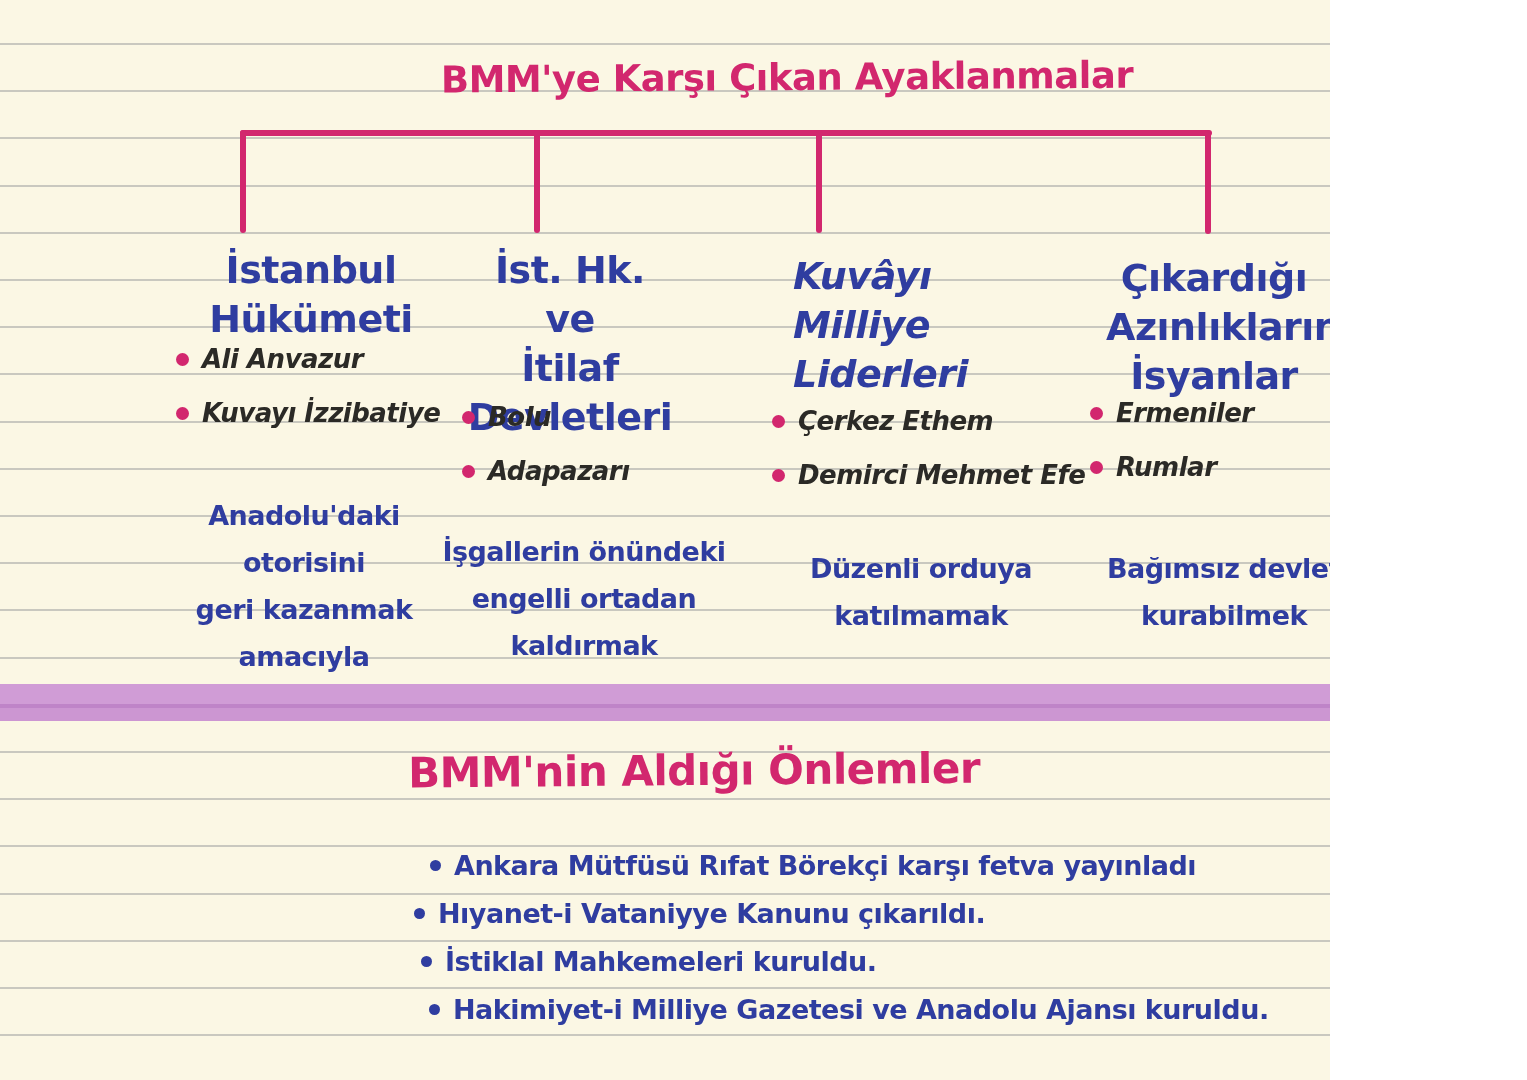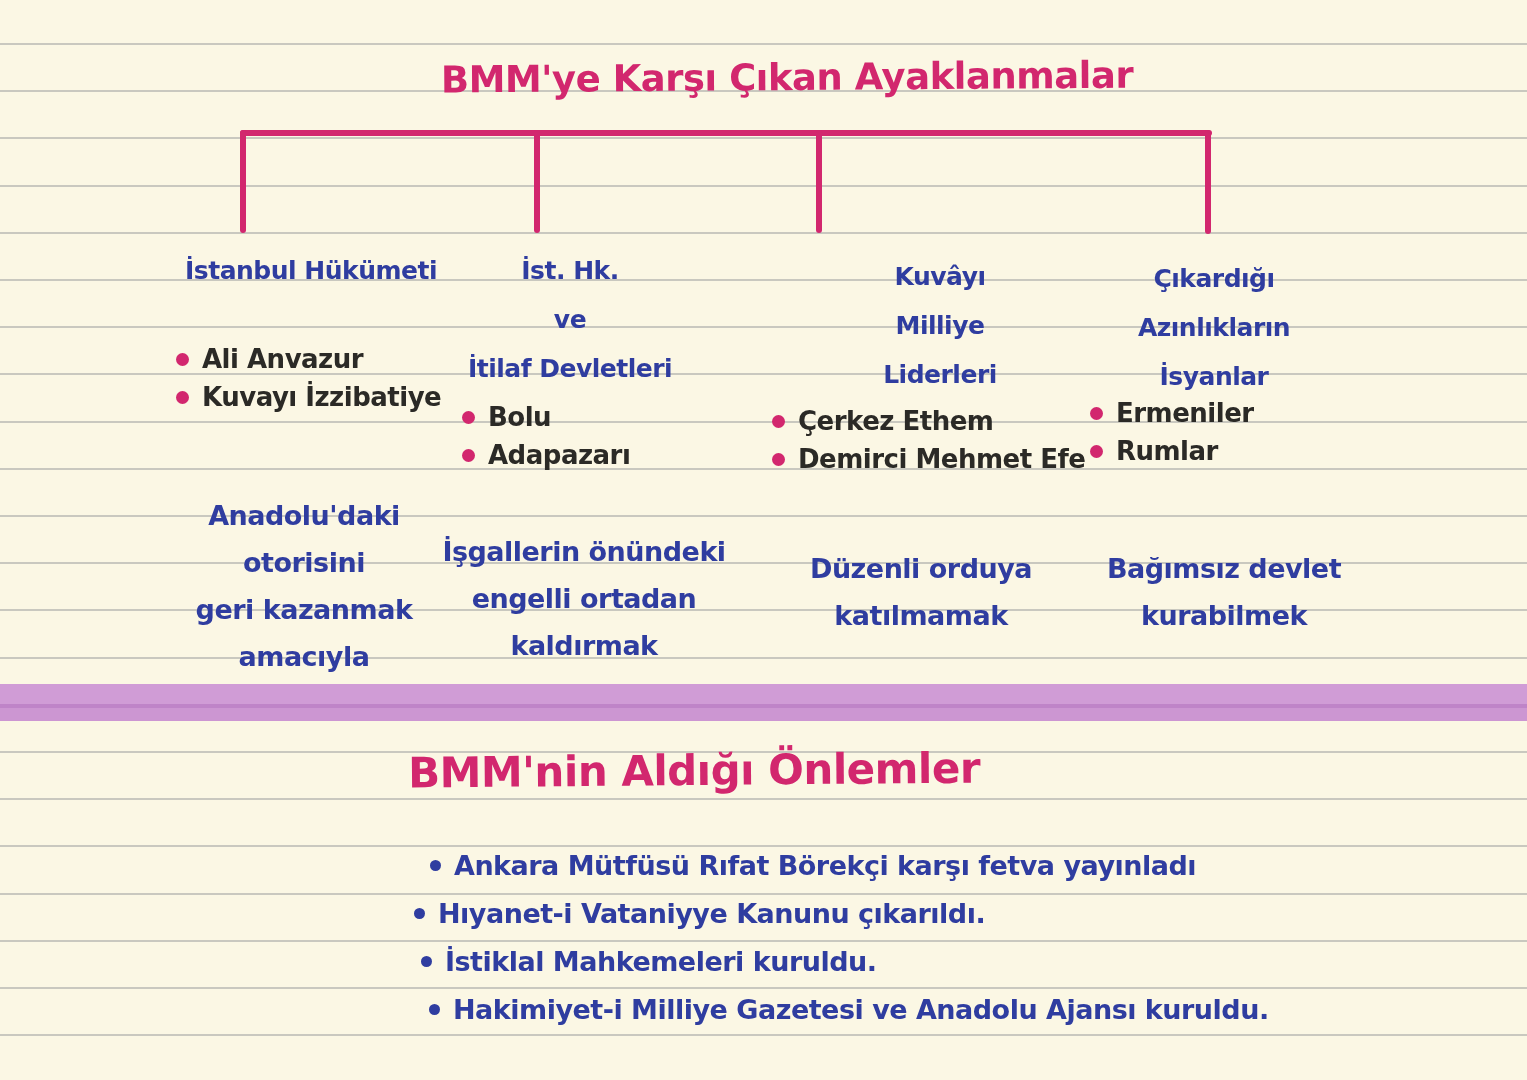--- a/index.html
+++ b/index.html
@@ -1,18 +1,18 @@
 <!DOCTYPE html>
 <html><head>
 <meta charset="utf-8">
 <style>
   html,body{margin:0;padding:0;}
   .page{
     position:relative;
-    width:1527px;height:1080px;
+    width:1330px;height:1080px;
     overflow:hidden;
     background-color:#fbf7e4;
     background-image:repeating-linear-gradient(180deg,
       rgba(0,0,0,0) 0px, rgba(0,0,0,0) 43px,
       #c9c8bf 43px, #c9c8bf 45px,
       rgba(0,0,0,0) 45px, rgba(0,0,0,0) 47.2px);
     font-family:"DejaVu Sans", sans-serif;
     font-weight:bold;
     color:#2f3da0;
   }
@@ -24,33 +24,34 @@
     white-space:nowrap;
   }
   .title-1{left:437px;top:56px;width:700px;text-align:center;font-size:37px;transform:rotate(-0.4deg);}
   .title-2{left:408px;top:746px;font-size:42px;transform:rotate(-0.5deg);}
   
   .conn{background:#d2276e;border-radius:3px;}
   .hbar{left:240px;top:130px;width:972px;height:6px;}
   .drop{width:6px;top:130px;height:103px;}
   .d1{left:240px;} .d2{left:534px;} .d3{left:816px;} .d4{left:1205px;height:104px;}
   
-  .bhead{font-size:25px;letter-spacing:-0.5px;line-height:49px;}
+  .bhead{font-size:38px;letter-spacing:-0.5px;line-height:49px;}
   .bhead span{display:block;}
   .h1{left:158px;top:246px;width:306px;text-align:center;}
   .h2{left:448px;top:246px;width:244px;text-align:center;}
-  .h3{left:825px;top:252px;width:230px;text-align:center;}
+  .h3{left:793px;top:252px;width:230px;text-align:left;font-style:italic;}
   .h4{left:1106px;top:254px;width:216px;text-align:center;}
   ul.blist{list-style:none;margin:0;padding:0;}
   ul.blist li{
     position:relative;
     color:#2b2a26;
     font-size:26px;letter-spacing:-0.5px;
-    padding-left:26px;margin-bottom:8px;
+    padding-left:26px;margin-bottom:24px;
     white-space:nowrap;
+    font-style:italic;
   }
   ul.blist li::before{
     content:"";position:absolute;left:0;top:9px;
     width:13px;height:13px;border-radius:50%;
     background:#d2276e;
   }
   .l1{left:176px;top:344px;}
   .l2{left:462px;top:402px;}
   .l3{left:772px;top:406px;}
   .l4{left:1090px;top:398px;}

